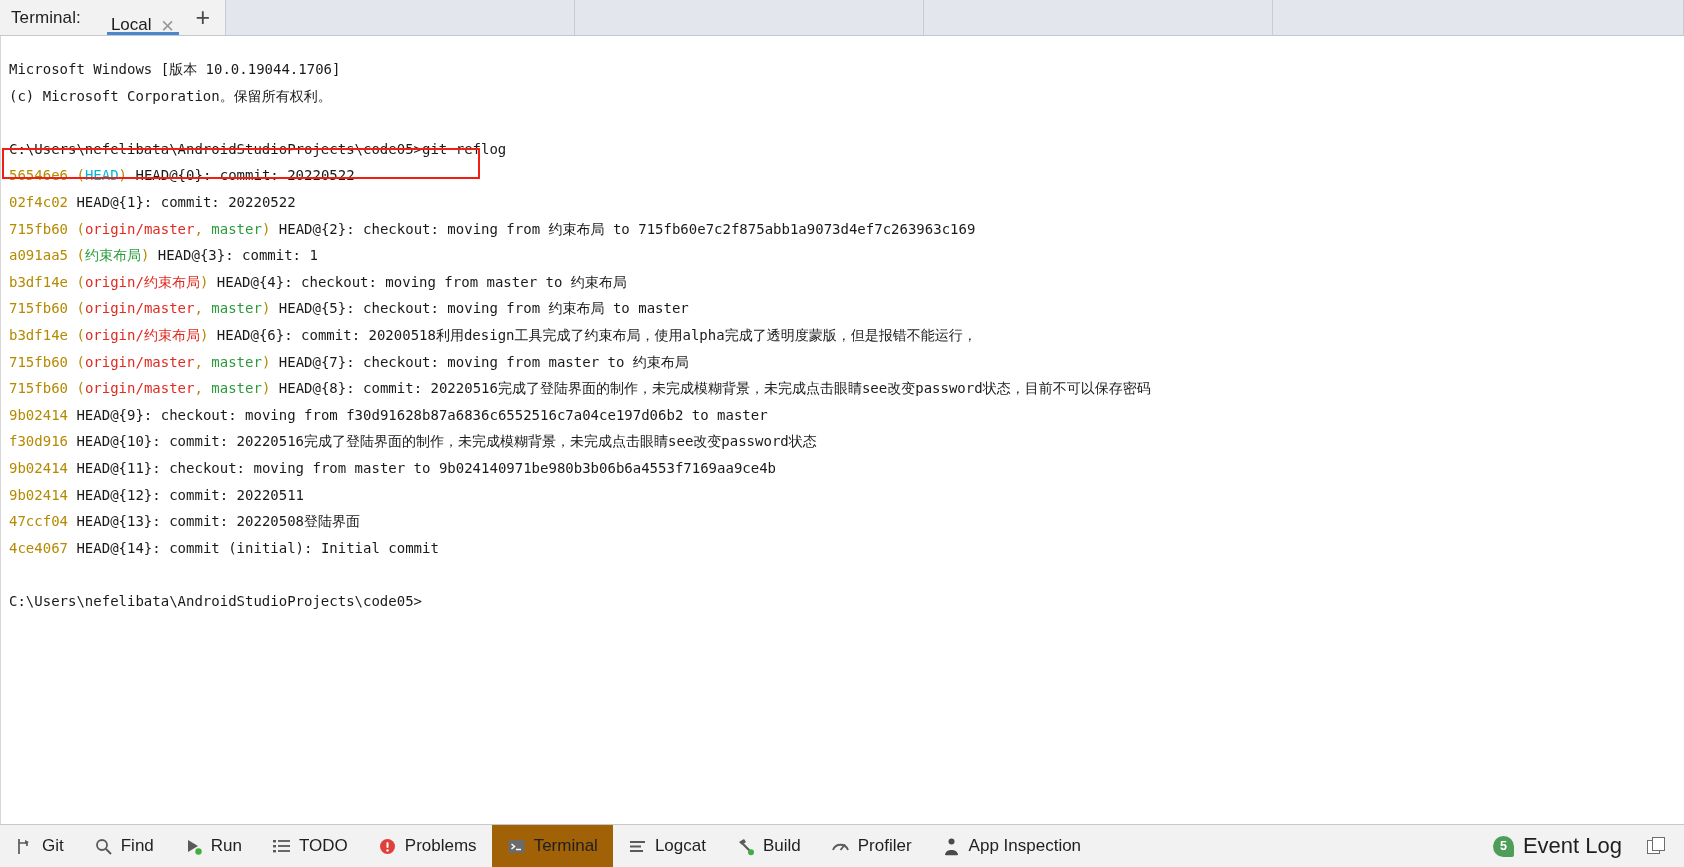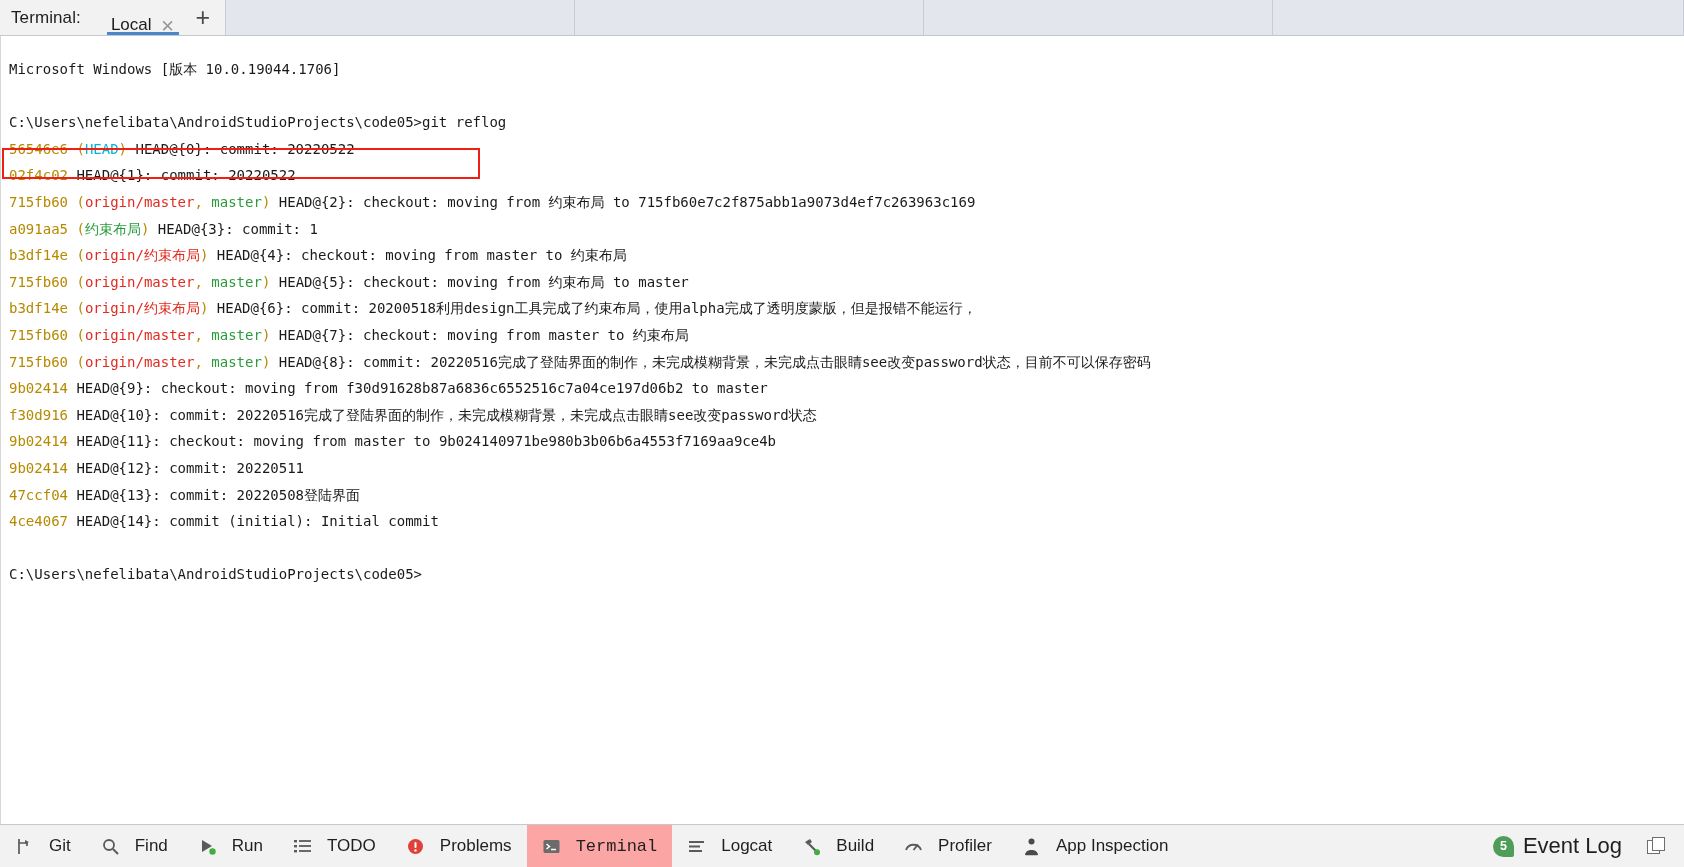--- a/index.html
+++ b/index.html
@@ -137,28 +137,28 @@
     height: 43px;
     min-height: 43px;
     background: #f2f2f2;
     border-top: 1px solid #c8c8c8;
     display: flex;
     align-items: stretch;
   }
   .sb-item {
     display: flex;
     align-items: center;
-    gap: 15px;
+    gap: 8px;
     padding: 0 15px;
     font-size: 17px;
     color: #1f1f1f;
     cursor: pointer;
     white-space: nowrap;
   }
-  .sb-item.active { background: #fca5a5; font-family: Liberation Mono, monospace; }
+  .sb-item.active { background: #a16207; }
   .sb-spacer { flex: 1; }
   .sb-right {
     display: flex;
     align-items: center;
     gap: 9px;
     padding: 0 12px 0 0;
   }
   .badge {
     width: 21px; height: 21px;
     border-radius: 50% 50% 2px 50%;
@@ -212,20 +212,21 @@
       <div class="tabbar-seg" style="width:349px"></div>
       <div class="tabbar-seg" style="width:349px"></div>
       <div class="tabbar-seg" style="width:349px"></div>
       <div class="tabbar-seg" style="flex:1"></div>
     </div>
   </div>
 
   <div class="terminal" id="terminal-output">
 
   <div class="tline">Microsoft Windows [版本 10.0.19044.1706]</div>
+      <div class="tline">(c) Microsoft Corporation。保留所有权利。</div>
       <div class="tline blank"> </div>
       <div class="tline">C:\Users\nefelibata\AndroidStudioProjects\code05&gt;git reflog</div>
       <div class="tline"><span class="c-hash">56546e6</span><span class="c-plain"> </span><span class="c-paren">(</span><span class="c-head">HEAD</span><span class="c-paren">)</span><span class="c-plain"> HEAD@{0}: commit: 20220522</span></div>
       <div class="tline"><span class="c-hash">02f4c02</span><span class="c-plain"> HEAD@{1}: commit: 20220522</span></div>
       <div class="tline"><span class="c-hash">715fb60</span><span class="c-plain"> </span><span class="c-paren">(</span><span class="c-remote">origin/master</span><span class="c-paren">, </span><span class="c-local">master</span><span class="c-paren">)</span><span class="c-plain"> HEAD@{2}: checkout: moving from 约束布局 to 715fb60e7c2f875abb1a9073d4ef7c263963c169</span></div>
       <div class="tline"><span class="c-hash">a091aa5</span><span class="c-plain"> </span><span class="c-paren">(</span><span class="c-local">约束布局</span><span class="c-paren">)</span><span class="c-plain"> HEAD@{3}: commit: 1</span></div>
       <div class="tline"><span class="c-hash">b3df14e</span><span class="c-plain"> </span><span class="c-paren">(</span><span class="c-remote">origin/约束布局</span><span class="c-paren">)</span><span class="c-plain"> HEAD@{4}: checkout: moving from master to 约束布局</span></div>
       <div class="tline"><span class="c-hash">715fb60</span><span class="c-plain"> </span><span class="c-paren">(</span><span class="c-remote">origin/master</span><span class="c-paren">, </span><span class="c-local">master</span><span class="c-paren">)</span><span class="c-plain"> HEAD@{5}: checkout: moving from 约束布局 to master</span></div>
       <div class="tline"><span class="c-hash">b3df14e</span><span class="c-plain"> </span><span class="c-paren">(</span><span class="c-remote">origin/约束布局</span><span class="c-paren">)</span><span class="c-plain"> HEAD@{6}: commit: 20200518利用design工具完成了约束布局，使用alpha完成了透明度蒙版，但是报错不能运行，</span></div>
       <div class="tline"><span class="c-hash">715fb60</span><span class="c-plain"> </span><span class="c-paren">(</span><span class="c-remote">origin/master</span><span class="c-paren">, </span><span class="c-local">master</span><span class="c-paren">)</span><span class="c-plain"> HEAD@{7}: checkout: moving from master to 约束布局</span></div>

